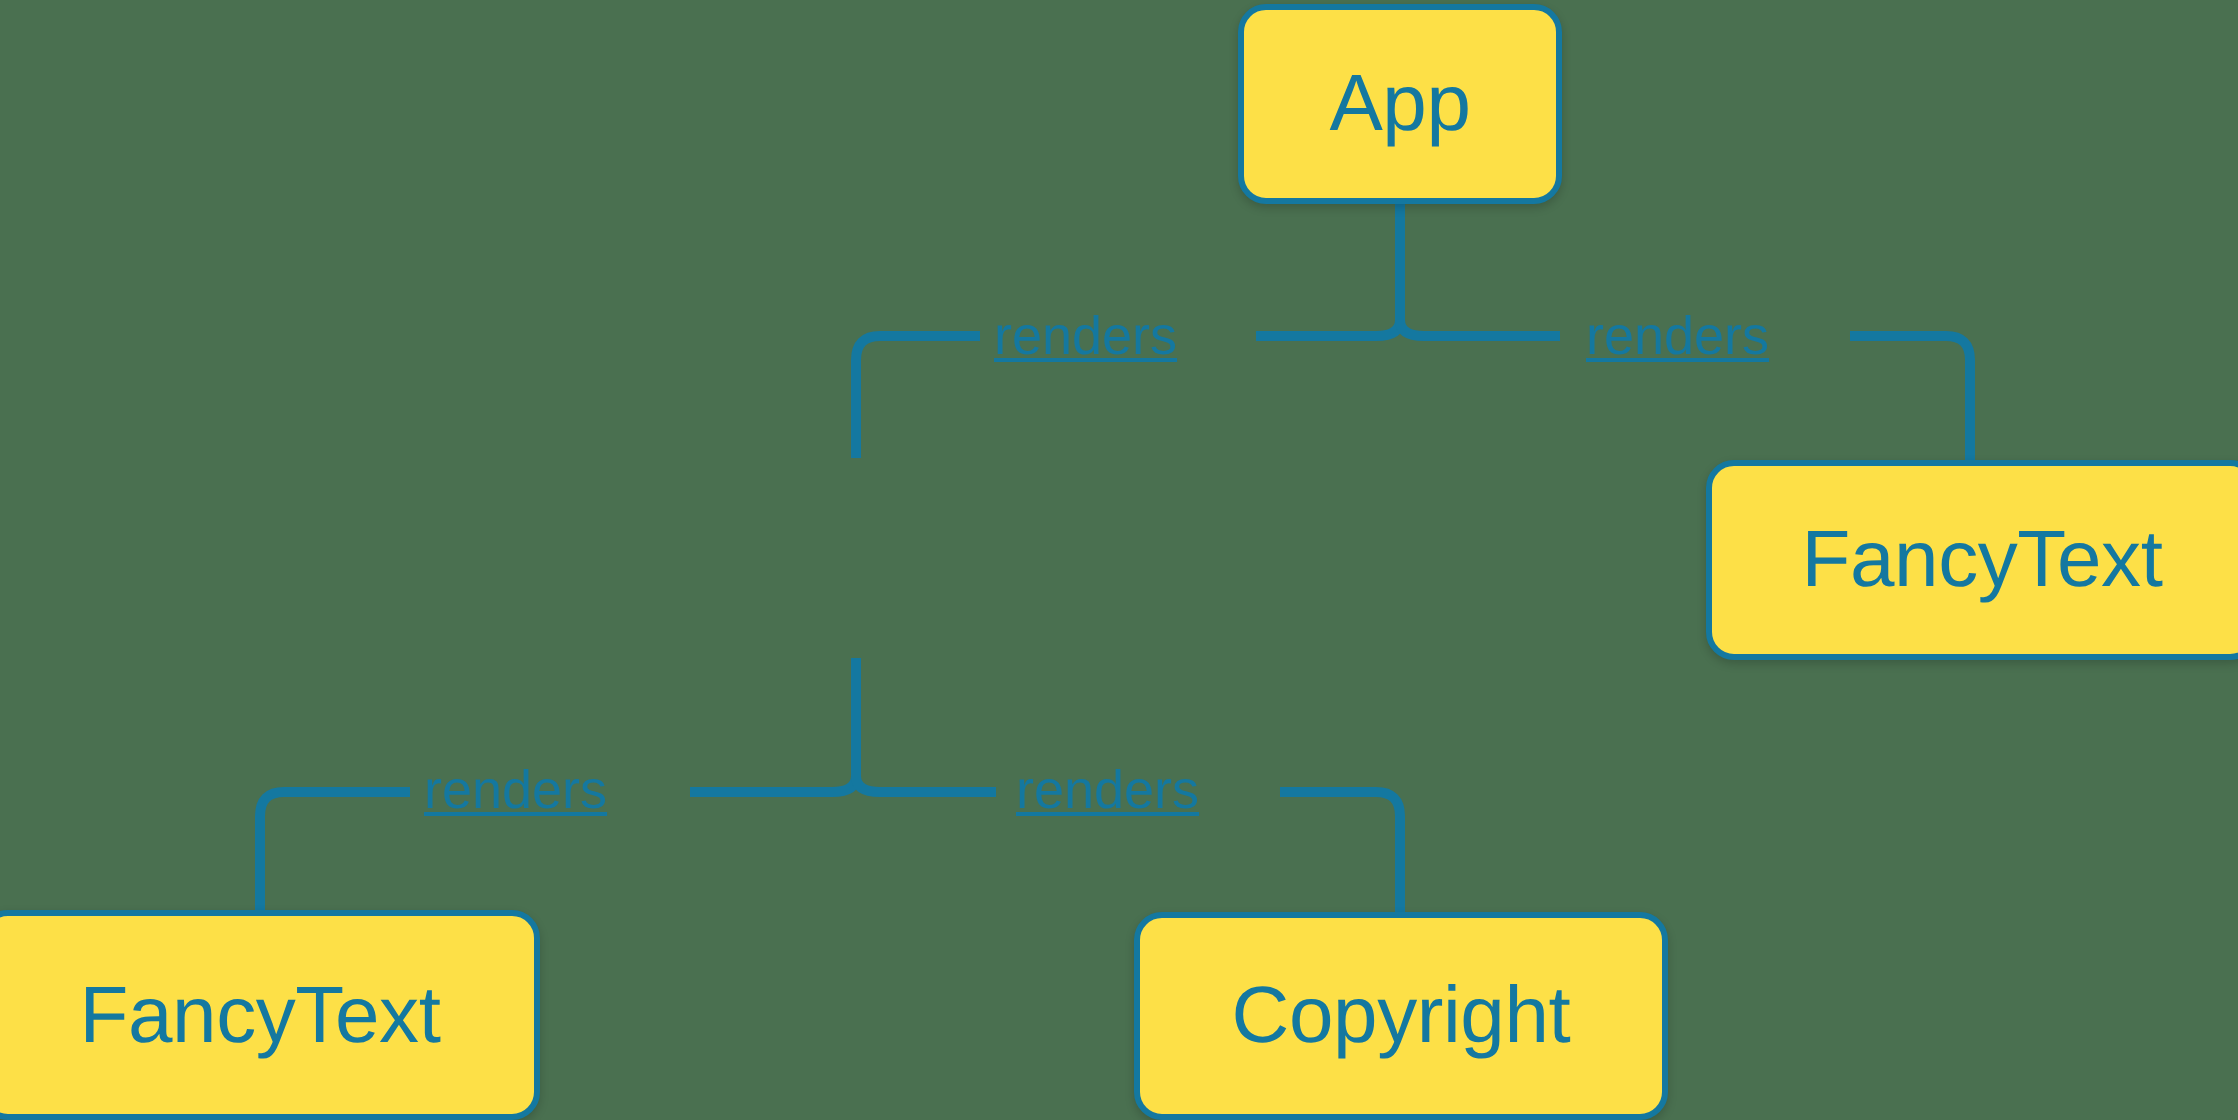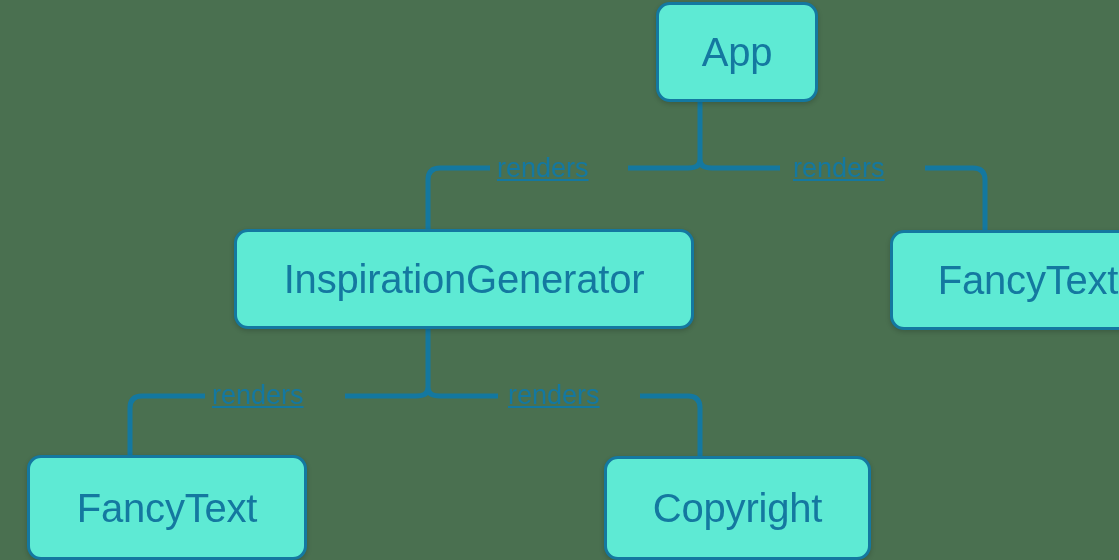--- a/index.html
+++ b/index.html
@@ -21,29 +21,28 @@
   #connector-layer {
     position: absolute;
     left: 0;
     top: 0;
     width: 1119px;
     height: 560px;
     pointer-events: none;
   }
   .node-box {
     position: absolute;
-    background: #5eead4;
+    background: #fde047;
     border: 3px solid #1478a0;
     border-radius: 14px;
     box-sizing: border-box;
     display: flex;
     align-items: center;
     justify-content: center;
     box-shadow: 0 2px 5px rgba(0,0,0,0.18);
-    margin-left: 37px;
   }
   .node-label {
     color: #1478a0;
     font-size: 40px;
     font-weight: 400;
     letter-spacing: -0.2px;
     white-space: nowrap;
     line-height: 1;
   }
   .edge-label {
@@ -92,23 +91,20 @@
 
       <path d="M 428 388 Q 428 396 440 396 L 498 396"></path>
       <path d="M 640 396 L 688 396 Q 700 396 700 408 L 700 456"></path>
     </g>
   </svg>
 
   <div class="node-box" id="node-app">
     <span class="node-label">App</span>
   </div>
 
-  <div class="node-box" id="node-inspiration">
-    <span class="node-label">InspirationGenerator</span>
-  </div>
 
   <div class="node-box" id="node-fancytext-right">
     <span class="node-label">FancyText</span>
   </div>
 
   <div class="node-box" id="node-fancytext-left">
     <span class="node-label">FancyText</span>
   </div>
 
   <div class="node-box" id="node-copyright">

